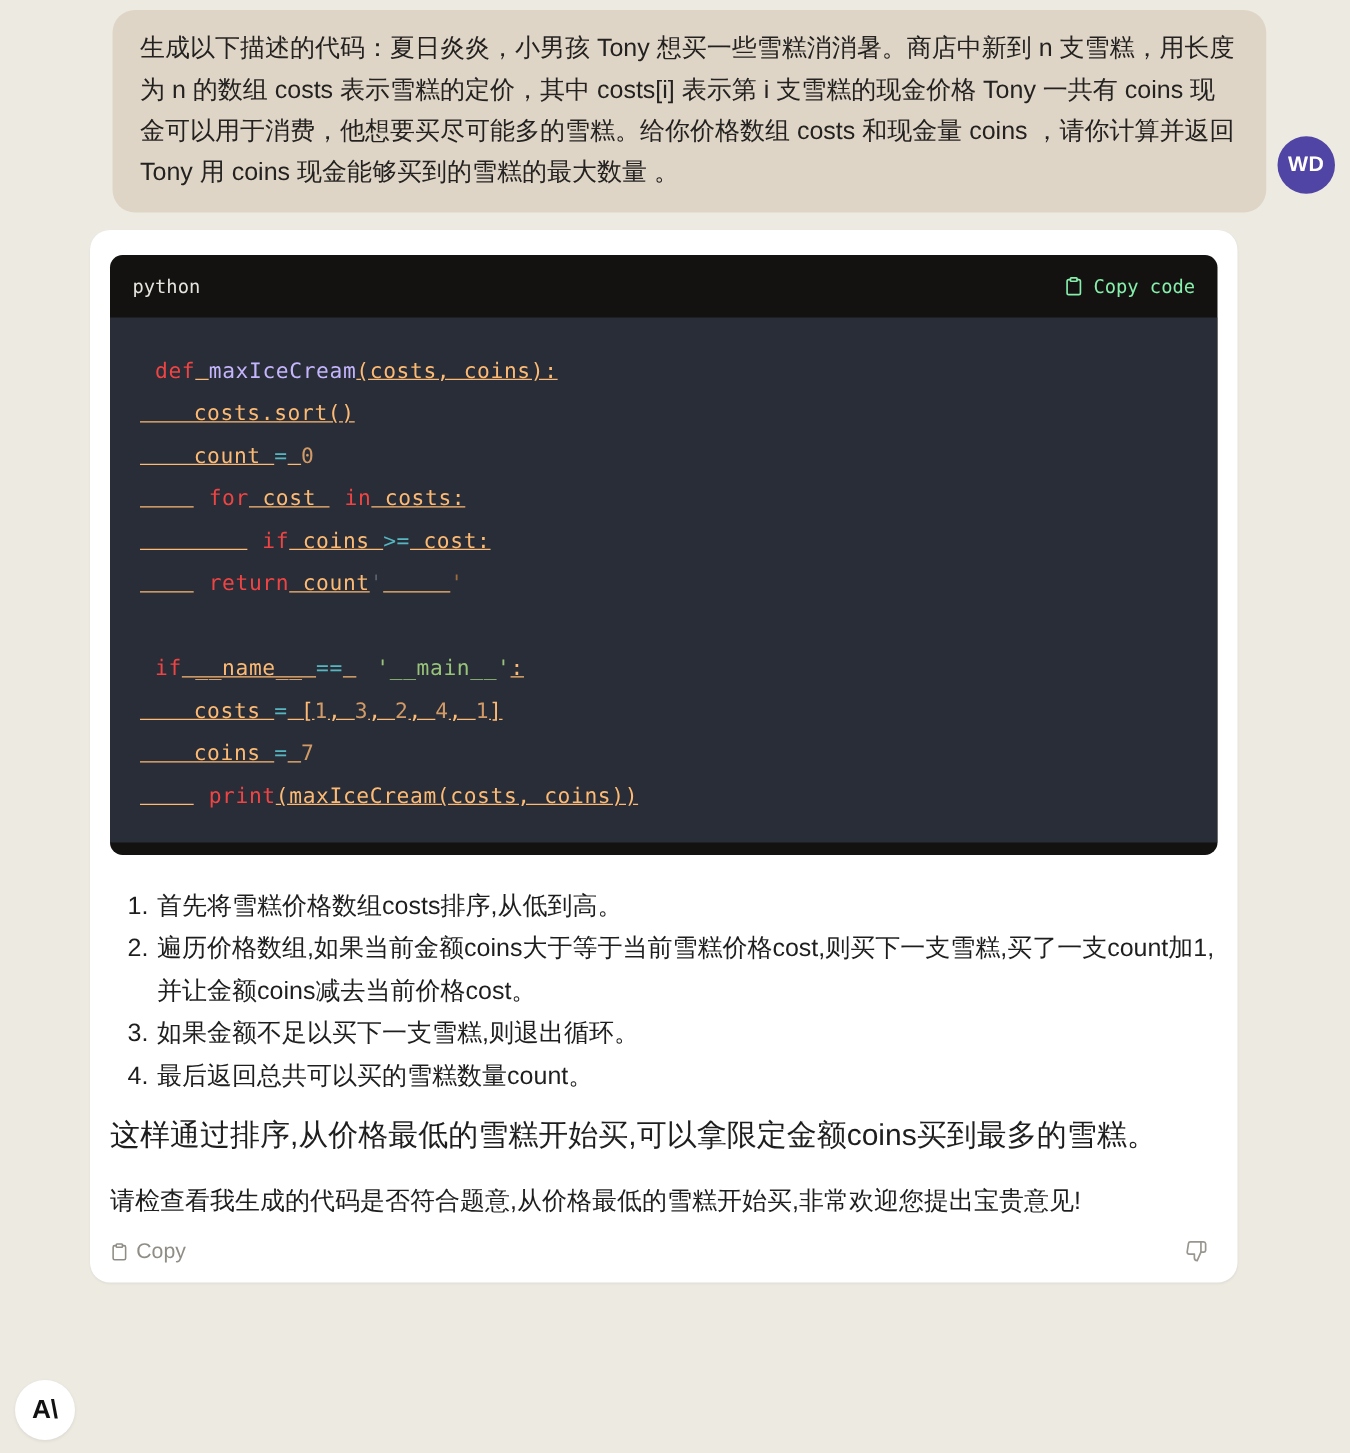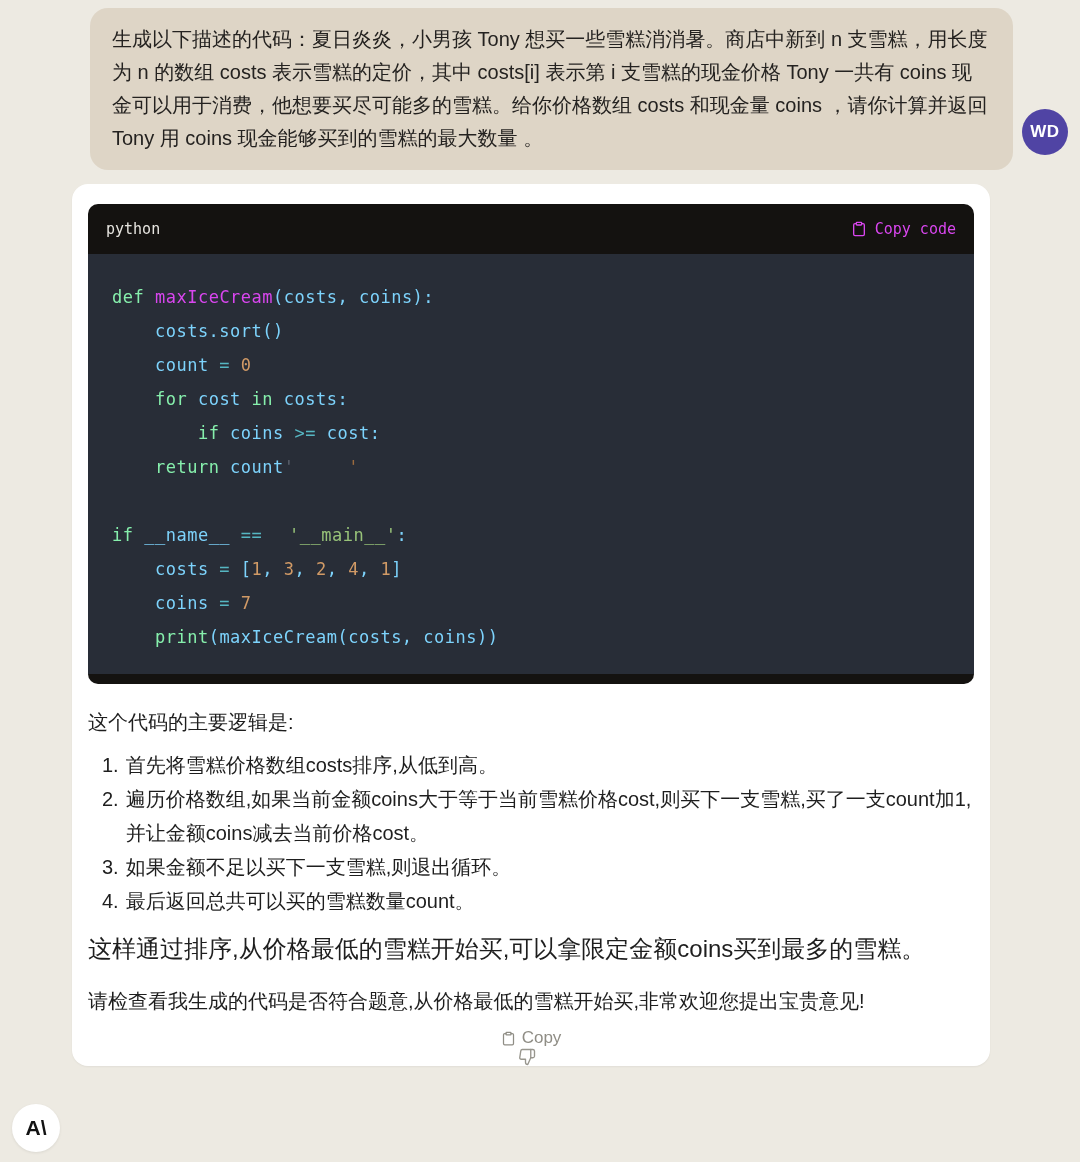--- a/index.html
+++ b/index.html
@@ -43,49 +43,49 @@
     padding-bottom:10px;margin:0 0 24px;
   }
   .codehead{
     height:50px;display:flex;align-items:center;justify-content:space-between;
     padding:0 18px;
   }
   .lang{font-family:"DejaVu Sans Mono", monospace;font-size:15px;color:#E6E4DF;}
   .copycode{
     display:flex;align-items:center;gap:8px;
     background:none;border:none;padding:0;cursor:pointer;
-    color:#d946ef;font-family:"DejaVu Sans Mono", monospace;font-size:15px;
+    color:#86efac;font-family:"DejaVu Sans Mono", monospace;font-size:15px;
   }
   .copycode svg{display:block;}
   .code{
     margin:0;background:#282D37;
     padding:26px 24px 20px;
     font-family:"DejaVu Sans Mono", monospace;
     font-size:17px;line-height:34px;letter-spacing:.5px;
   }
   .code-line{white-space:pre;min-height:34px;}
-  .tok-kw{color:#86efac;}
-  .tok-fn{color:#d946ef;}
+  .tok-kw{color:#ef4444;margin-left:12px;}
+  .tok-fn{color:#c4b5fd;}
   .tok-op{color:#56B6C2;}
   .tok-num{color:#D19A66;}
   .tok-str{color:#98C379;margin-left:16px;}
-  .tok-pl{color:#7dd3fc;}
+  .tok-pl{color:#fdba74;text-decoration:underline;}
   .tok-dim{color:#5A606C;}
   .tok-dimo{color:#9C6B3E;}
 
   .logic-heading{margin:0 0 12px;font-size:20px;line-height:28px;}
   .olist{margin:0 0 14px;padding-left:14px;}
   .li{display:flex;font-size:20px;line-height:34px;}
   .li-num{flex:0 0 auto;margin-right:7px;}
   .li-text{flex:1;}
   .summary{margin:0 0 18px;font-size:24px;line-height:34px;}
   .closing{margin:0 0 10px;font-size:20px;line-height:34px;}
 
   
-  .msg-footer{display:flex;align-items:center;justify-content:space-between;height:26px;flex-direction:column;}
+  .msg-footer{display:flex;align-items:center;justify-content:space-between;height:26px;}
   .copybtn{
     display:flex;align-items:center;gap:6px;
     background:none;border:none;padding:0;cursor:pointer;
     color:#8F8D85;font-size:17px;font-family:"Liberation Sans", sans-serif;
   }
   .copybtn svg{display:block;}
   .thumb{color:#98968E;margin-right:8px;cursor:pointer;display:flex;}
 
   .ai-avatar{
     position:absolute;left:12px;top:1104px;
@@ -119,21 +119,20 @@
               <path d="M16 4h2a2 2 0 0 1 2 2v14a2 2 0 0 1-2 2H6a2 2 0 0 1-2-2V6a2 2 0 0 1 2-2h2"></path>
               <rect x="8" y="2" width="8" height="4" rx="1"></rect>
             </svg>
           </span>
           <span>Copy code</span>
         </button>
       </div>
       <pre class="code" id="code"><div class="code-line"><span class="tok-kw">def</span><span class="tok-pl"> </span><span class="tok-fn">maxIceCream</span><span class="tok-pl">(costs, coins):</span></div><div class="code-line"><span class="tok-pl">    costs.sort()</span></div><div class="code-line"><span class="tok-pl">    count </span><span class="tok-op">=</span><span class="tok-pl"> </span><span class="tok-num">0</span></div><div class="code-line"><span class="tok-pl">    </span><span class="tok-kw">for</span><span class="tok-pl"> cost </span><span class="tok-kw">in</span><span class="tok-pl"> costs:</span></div><div class="code-line"><span class="tok-pl">        </span><span class="tok-kw">if</span><span class="tok-pl"> coins </span><span class="tok-op">&gt;=</span><span class="tok-pl"> cost:</span></div><div class="code-line"><span class="tok-pl">    </span><span class="tok-kw">return</span><span class="tok-pl"> count</span><span class="tok-dim">'</span><span class="tok-pl">     </span><span class="tok-dimo">'</span></div><div class="code-line"> </div><div class="code-line"><span class="tok-kw">if</span><span class="tok-pl"> __name__ </span><span class="tok-op">==</span><span class="tok-pl"> </span><span class="tok-str">'__main__'</span><span class="tok-pl">:</span></div><div class="code-line"><span class="tok-pl">    costs </span><span class="tok-op">=</span><span class="tok-pl"> [</span><span class="tok-num">1</span><span class="tok-pl">, </span><span class="tok-num">3</span><span class="tok-pl">, </span><span class="tok-num">2</span><span class="tok-pl">, </span><span class="tok-num">4</span><span class="tok-pl">, </span><span class="tok-num">1</span><span class="tok-pl">]</span></div><div class="code-line"><span class="tok-pl">    coins </span><span class="tok-op">=</span><span class="tok-pl"> </span><span class="tok-num">7</span></div><div class="code-line"><span class="tok-pl">    </span><span class="tok-kw">print</span><span class="tok-pl">(maxIceCream(costs, coins))</span></div></pre>
     </div>
 
-    <p class="logic-heading">这个代码的主要逻辑是:</p>
 
     <div class="olist">
       <div class="li">
         <span class="li-num">1.</span>
         <span class="li-text">首先将雪糕价格数组costs排序,从低到高。</span>
       </div>
       <div class="li">
         <span class="li-num">2.</span>
         <span class="li-text">遍历价格数组,如果当前金额coins大于等于当前雪糕价格cost,则买下一支雪糕,买了一支count加1,并让金额coins减去当前价格cost。</span>
       </div>

